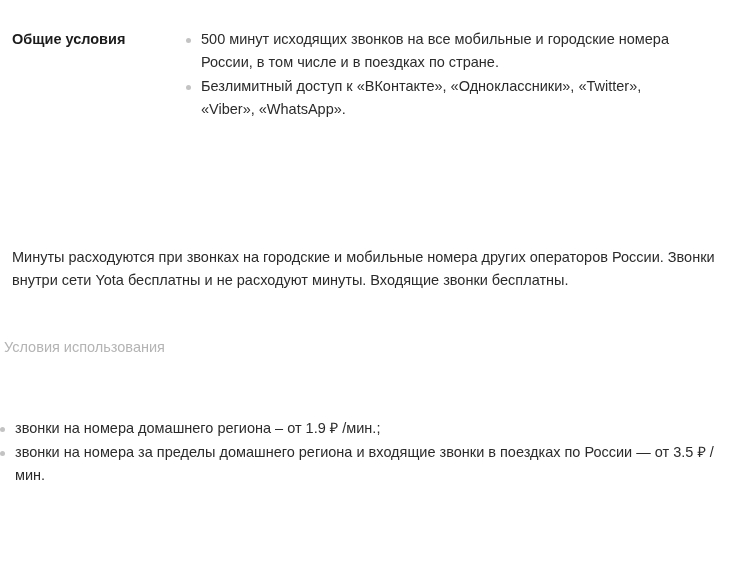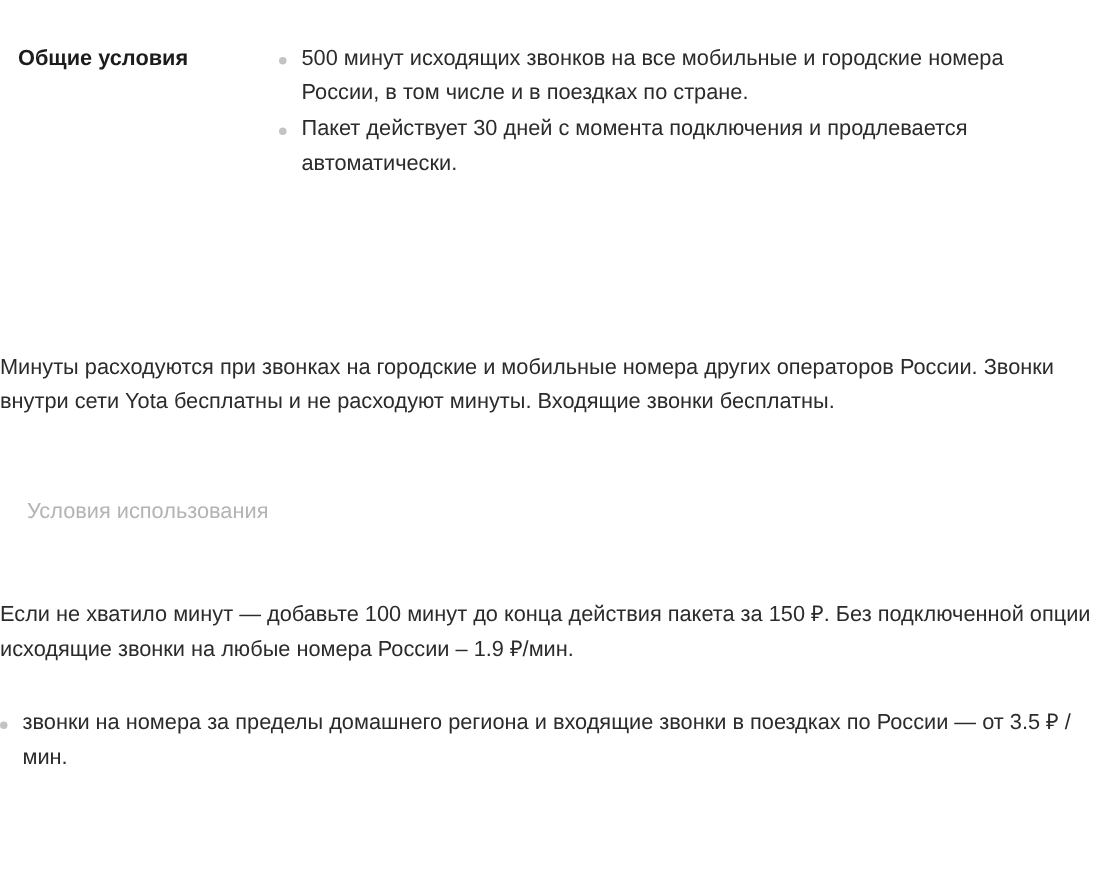--- a/index.html
+++ b/index.html
@@ -68,57 +68,57 @@
   .sect2 {
     position: absolute;
     top: 234px;
     left: 0;
     width: 743px;
   }
   .para {
     font-size: 14.5px;
     line-height: 23px;
     color: #2b2b2b;
-    margin: 0;
+    margin: 12px;
   }
   .subhead {
     font-size: 14.5px;
     line-height: 23px;
     color: #b4b4b4;
-    margin: 18px;
+    margin: 4px;
     padding-top: 32px;
   }
   .gap-lg {
     height: 28px;
   }
   .gap-md {
     height: 26px;
   }
 </style>
 </head>
 <body>
 
 <div class="page">
 
   <div class="section sect1">
     <div class="section-title">Общие условия</div>
     <div class="section-body">
       <ul class="bullets">
         <li>500 минут исходящих звонков на все мобильные и городские номера России, в том числе и в поездках по стране.</li>
-        <li>Пакет действует 30 дней с момента подключения и продлевается автоматически.</li>
+        <li>Безлимитный доступ к «ВКонтакте», «Одноклассники», «Twitter», «Viber», «WhatsApp».</li>
       </ul>
     </div>
   </div>
 
   <div class="section sect2">
     <div class="section-body">
       <p class="para">Минуты расходуются при звонках на городские и мобильные номера других операторов России. Звонки внутри сети Yota бесплатны и не расходуют минуты. Входящие звонки бесплатны.</p>
       <p class="subhead">Условия использования</p>
       <div class="gap-lg"></div>
-      <p class="para">Если не хватило минут — добавьте 100 минут до конца действия пакета за 150 ₽. Без подключенной опции исходящие звонки на любые номера России – 1.9 ₽/мин.</p>
       <div class="gap-md"></div>
       <ul class="bullets">
+        <li>звонки на номера домашнего региона – от 1.9 ₽ /мин.;</li>
         <li>звонки на номера за пределы домашнего региона и входящие звонки в поездках по России — от 3.5 ₽ /мин.</li>
       </ul>
     </div>
   </div>
 
 </div>
 
 </body></html>

